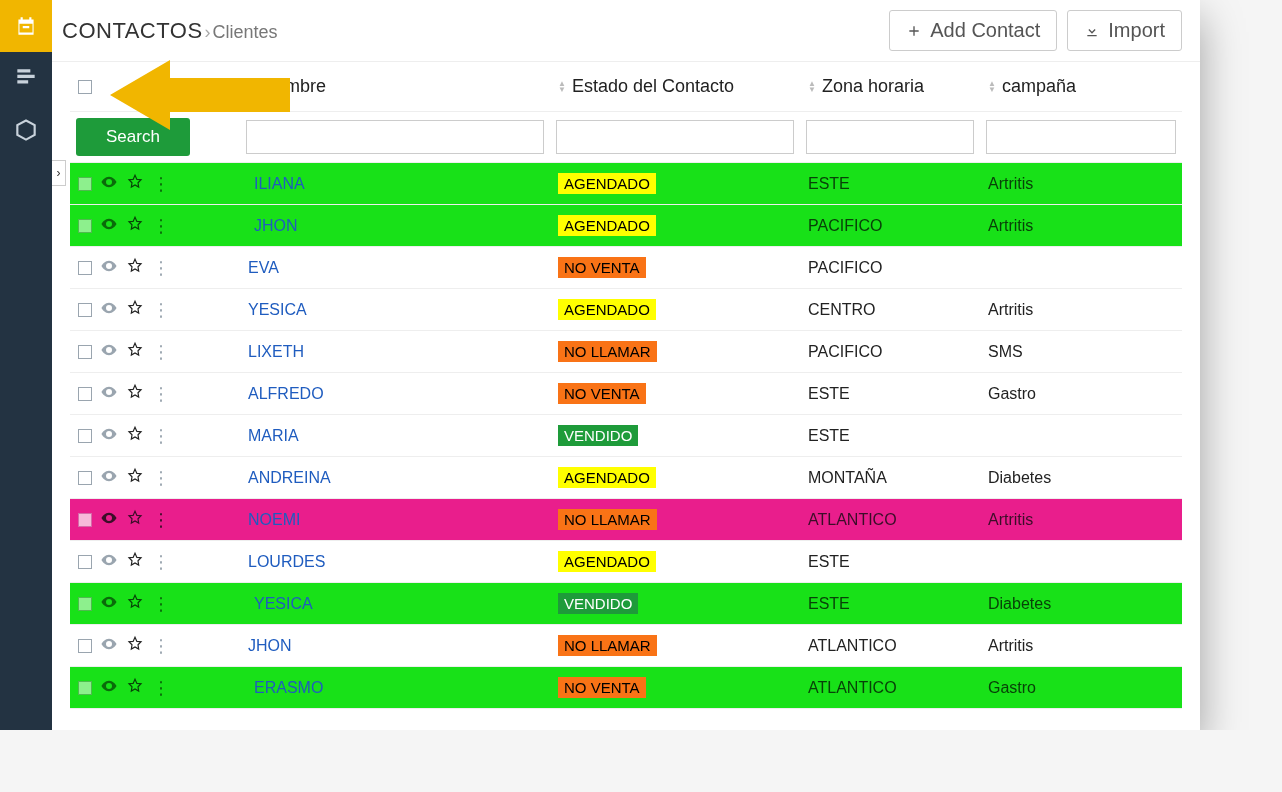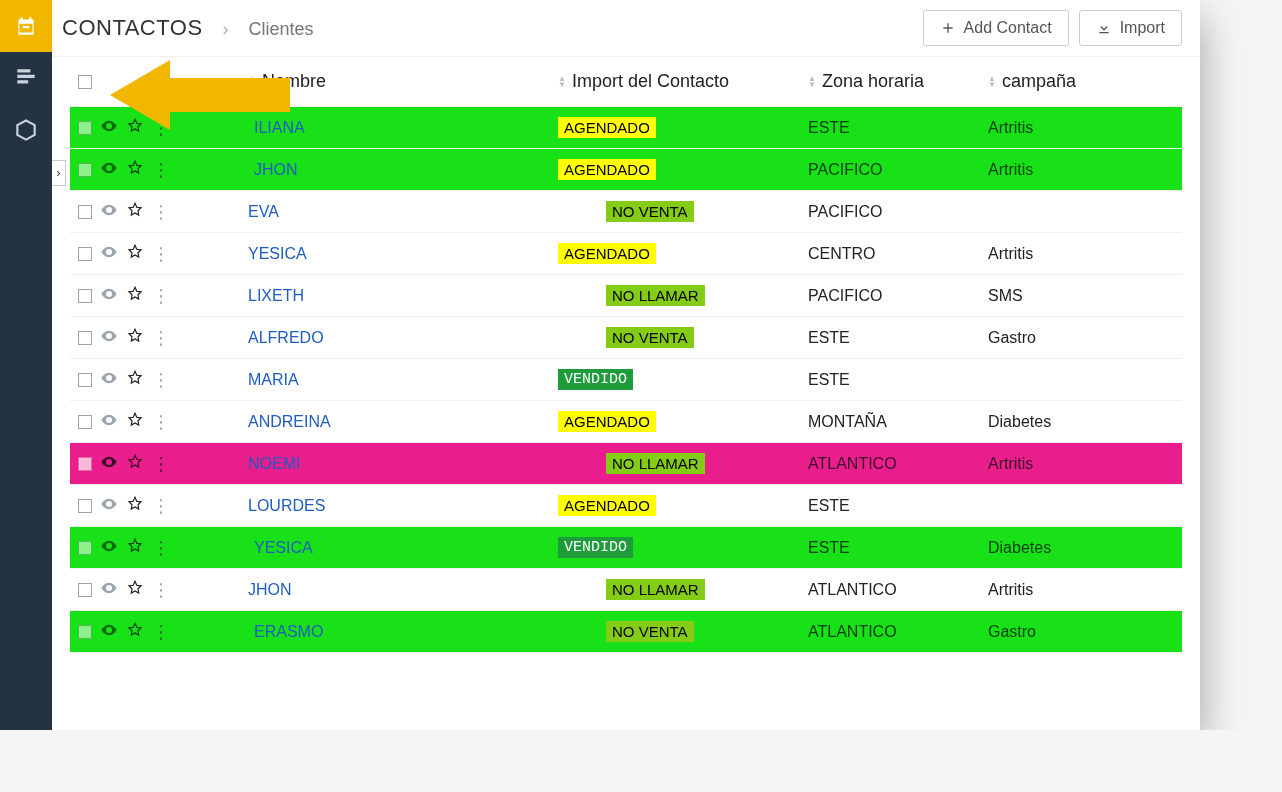--- a/index.html
+++ b/index.html
@@ -8,27 +8,27 @@
 .app { display: flex; width: 1200px; height: 730px; background: #fff; box-shadow: 0 18px 40px rgba(0,0,0,0.35); position: relative; }
 
 .sidebar { width: 52px; background: #233342; display: flex; flex-direction: column; align-items: center; padding-top: 0; }
 .sidebar .nav-icon { width: 52px; height: 52px; display: flex; align-items: center; justify-content: center; color: #c8d2db; cursor: pointer; }
 .sidebar .nav-icon.active { background: #f1b600; color: #fff; }
 .sidebar .nav-icon svg { width: 26px; height: 26px; fill: currentColor; }
 
 .main { flex: 1; display: flex; flex-direction: column; overflow: hidden; position: relative; }
 
 .topbar { display: flex; justify-content: space-between; align-items: center; padding: 10px 18px 10px 10px; border-bottom: 1px solid #eee; }
-.breadcrumb { display: flex; align-items: baseline; gap: 20px; font-size: 20px; color: #555; }
+.breadcrumb { display: flex; align-items: baseline; gap: 2px; font-size: 20px; color: #555; }
 .breadcrumb .bc-title { font-weight: 400; color: #333; font-family: "Arial Narrow", Arial, sans-serif; letter-spacing: 0.5px; font-size: 22px; }
 .breadcrumb .bc-sep { color: #aaa; font-size: 18px; }
 .breadcrumb .bc-page { color: #777; font-size: 18px; text-align: center; }
 
 .actions { display: flex; gap: 10px; }
-.btn { display: inline-flex; align-items: center; gap: 8px; padding: 8px 16px; border: 1px solid #ccc; background: #fff; color: #555; border-radius: 3px; font-size: 16px; cursor: pointer; }
+.btn { display: inline-flex; align-items: center; gap: 8px; padding: 8px 16px; border: 1px solid #ccc; background: #fff; color: #555; border-radius: 3px; font-size: 20px; cursor: pointer; }
 .btn svg { width: 16px; height: 16px; fill: currentColor; }
 .btn .caret { margin-left: 4px; border-top: 5px solid #555; border-left: 4px solid transparent; border-right: 4px solid transparent; display: inline-block; }
 
 .table-wrap { flex: 1; overflow: auto; padding: 0 18px 0 18px; }
 
 table { width: 100%; border-collapse: collapse; }
 thead th { text-align: left; padding: 14px 8px; font-weight: 400; color: #222; font-size: 18px; border-bottom: 1px solid #eee; position: relative; }
 thead th .sort { color: #bbb; font-size: 12px; margin-right: 6px; display: inline-flex; flex-direction: column; line-height: 6px; vertical-align: middle; }
 thead th .sort::before { content: "▲"; font-size: 8px; }
 thead th .sort::after { content: "▼"; font-size: 8px; }
@@ -43,22 +43,22 @@
 .row-green { background: #18e118; }
 .row-green td { color: #084108; }
 .row-green .name a { color: #1f5cbf; margin-left: 6px; }
 .row-pink { background: #e91e8c; }
 .row-pink td { color: #3b0e28; }
 
 .name a { color: #1f5cbf; text-decoration: none; }
 
 .badge { display: inline-block; padding: 2px 6px; font-size: 15px; }
 .badge-yellow { background: #ffff00; color: #000; }
-.badge-red { background: #84cc16; color: #000; margin-left: 48px; }
-.badge-green { background: #1e9b3a; color: #fff; font-family: Liberation Mono, monospace; }
+.badge-red { background: #f97316; color: #000; }
+.badge-green { background: #1e9b3a; color: #fff; }
 
 .row-icons { display: flex; align-items: center; gap: 8px; }
 .row-icons .chk { width: 14px; height: 14px; border: 1px solid #9aa5af; display: inline-block; cursor: pointer; background: #fff; }
 .row-green .row-icons .chk { background: #8df08d; border-color: #4fba4f; }
 .row-pink .row-icons .chk { background: #f7b8d9; border-color: #d66aa9; }
 .row-icons svg { width: 18px; height: 18px; fill: #9aa5af; cursor: pointer; }
 .row-green .row-icons svg { fill: #0a6b0a; }
 .row-pink .row-icons svg { fill: #3b0e28; }
 .row-icons .kebab { font-size: 18px; color: #9aa5af; cursor: pointer; line-height: 1; }
 .row-green .row-icons .kebab { color: #0a6b0a; }
@@ -135,23 +135,30 @@
             <col class="col-camp">
         </colgroup>
         <thead>
           <tr>
             <th>
               <span class="row-icons">
                   <span class="chk"></span>
                 </span>
             </th>
             <th><span class="sort"></span><span>Nombre</span></th>
-            <th><span class="sort"></span><span>Import del Contacto</span></th>
+            <th><span class="sort"></span><span>Estado del Contacto</span></th>
             <th><span class="sort"></span><span>Zona horaria</span></th>
             <th><span class="sort"></span><span>campaña</span></th>
+          </tr>
+          <tr class="filter-row">
+            <td><button class="search-btn">Search</button></td>
+            <td><input type="text" style=""></td>
+            <td><input type="text" style=""></td>
+            <td><input type="text" style=""></td>
+            <td><input type="text" style=""></td>
           </tr>
         </thead>
         <tbody id="rows-body">
             <tr class="row-green">
               <td>
                 <div class="row-icons">
                   <span class="chk"></span>
                   <span><svg viewBox="0 0 24 24">
                       <path d="M12 5c5 0 9 4.5 10 7-1 2.5-5 7-10 7S3 14.5 2 12c1-2.5 5-7 10-7zm0 3a4 4 0 1 0 0 8 4 4 0 0 0 0-8z"></path>
                     </svg></span>

